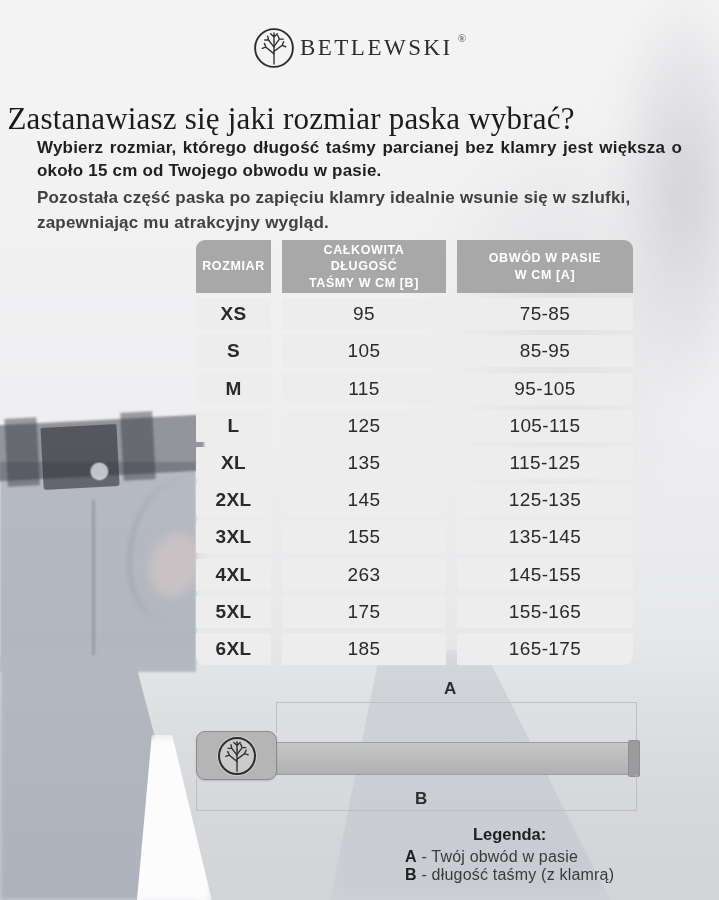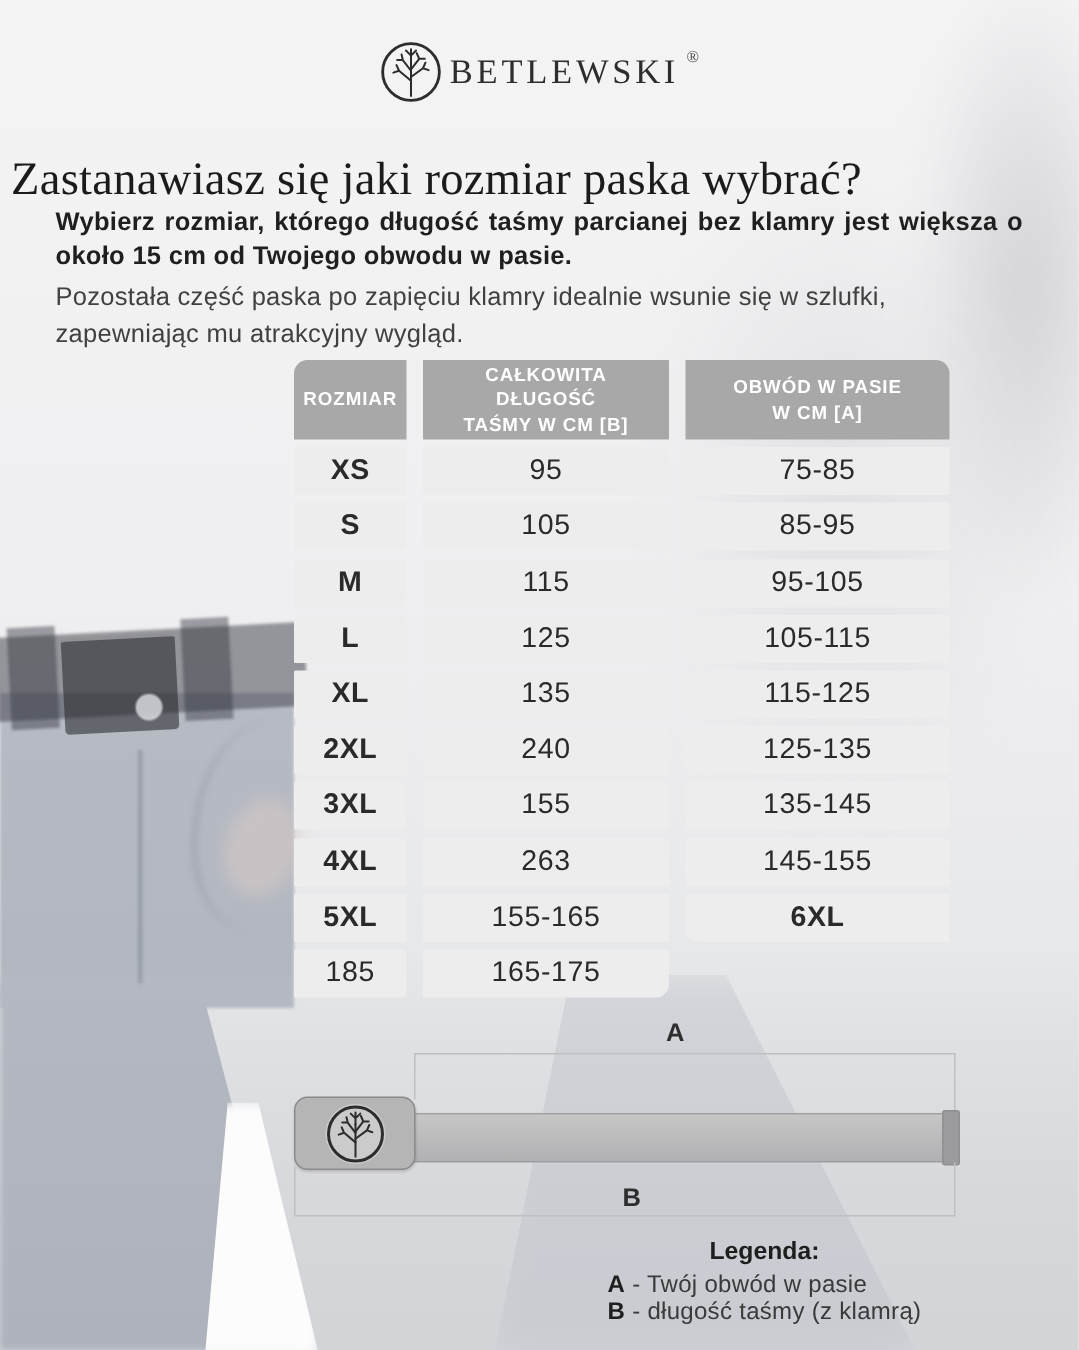--- a/index.html
+++ b/index.html
@@ -42,21 +42,21 @@
   
   .logo{position:absolute;top:27px;left:0;width:719px;display:flex;align-items:center;justify-content:center;gap:5px;}
   .logo svg{width:42px;height:42px;}
   .logo-text{font-family:"Liberation Serif",serif;font-size:23px;letter-spacing:2.5px;color:#2d2d2d;font-weight:500;}
   .logo-reg{font-family:"Liberation Serif",serif;font-size:11px;color:#4a4a4a;align-self:flex-start;margin-top:5px;}
   
   .title{position:absolute;top:80px;left:0;width:582px;text-align:center;
     font-family:"Liberation Serif",serif;font-size:31px;color:#1b1b1b;font-weight:500;letter-spacing:.2px;}
   .para{position:absolute;left:37px;width:645px;font-size:17px;color:#1f1f1f;}
   .para.bold{top:119px;font-weight:bold;line-height:1.37;text-align:justify;letter-spacing:.2px;}
-  .para.reg{top:169px;font-weight:400;color:#414141;line-height:1.45;letter-spacing:.2px;}
+  .para.reg{top:169px;font-weight:700;color:#414141;line-height:1.45;letter-spacing:.2px;}
   
   .size-table{position:absolute;left:196px;top:240px;display:grid;
     grid-template-columns:75px 164px 176px;grid-template-rows:53px repeat(10,32px);
     column-gap:11px;row-gap:5.2px;}
   .th{background:#a8a8a8;color:#ffffff;font-size:12.5px;font-weight:bold;letter-spacing:.6px;
     display:flex;align-items:center;justify-content:center;text-align:center;
     white-space:pre-line;line-height:1.3;}
   .th.c1{border-top-left-radius:9px;}
   .th.c3{border-top-right-radius:9px;}
   .td{background:#ededee;color:#2a2a2a;font-size:19px;letter-spacing:.4px;
@@ -157,32 +157,33 @@
 
     <div class="td size">L</div>
     <div class="td">125</div>
     <div class="td">105-115</div>
 
     <div class="td size">XL</div>
     <div class="td">135</div>
     <div class="td">115-125</div>
 
     <div class="td size">2XL</div>
-    <div class="td">240</div>
+    <div class="td">145</div>
     <div class="td">125-135</div>
 
     <div class="td size">3XL</div>
     <div class="td">155</div>
     <div class="td">135-145</div>
 
     <div class="td size">4XL</div>
     <div class="td">263</div>
     <div class="td">145-155</div>
 
     <div class="td size">5XL</div>
+    <div class="td">175</div>
     <div class="td">155-165</div>
 
     <div class="td size">6XL</div>
     <div class="td">185</div>
     <div class="td">165-175</div>
   </div>
 
   <div class="belt-figure">
     <span class="bf dim-label label-a">A</span>
     <div class="bf dim-line a-top"></div>

